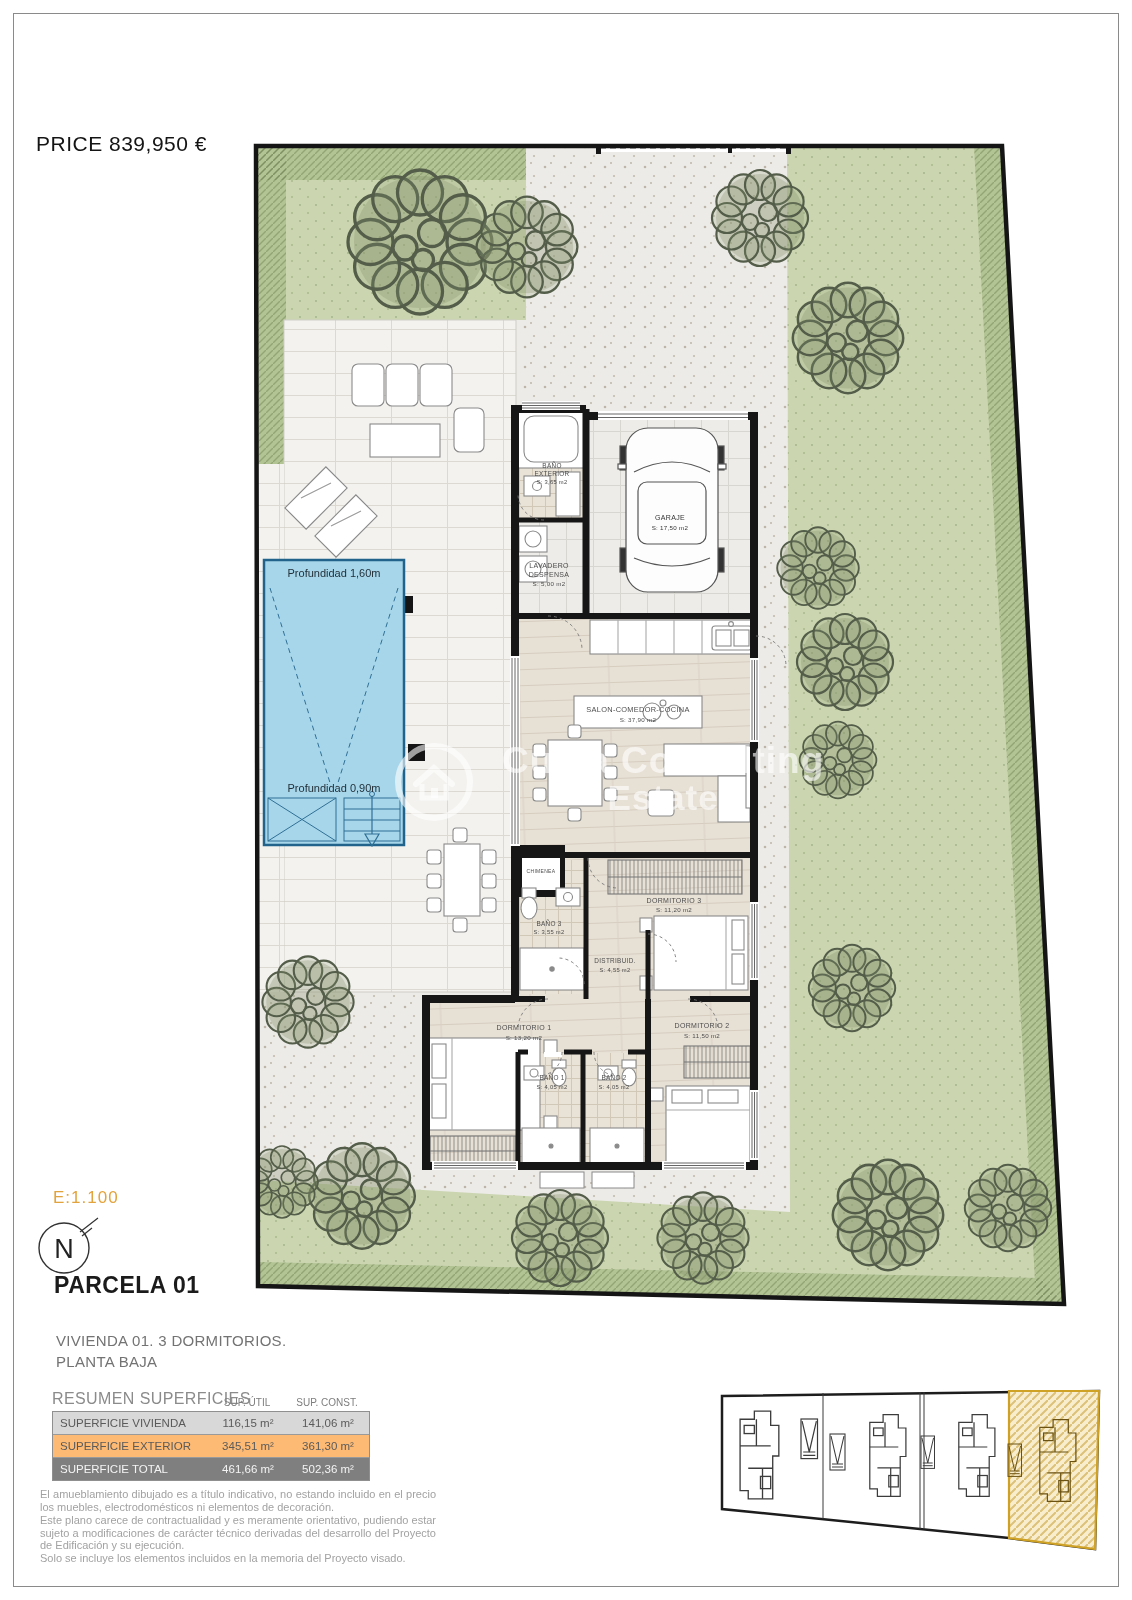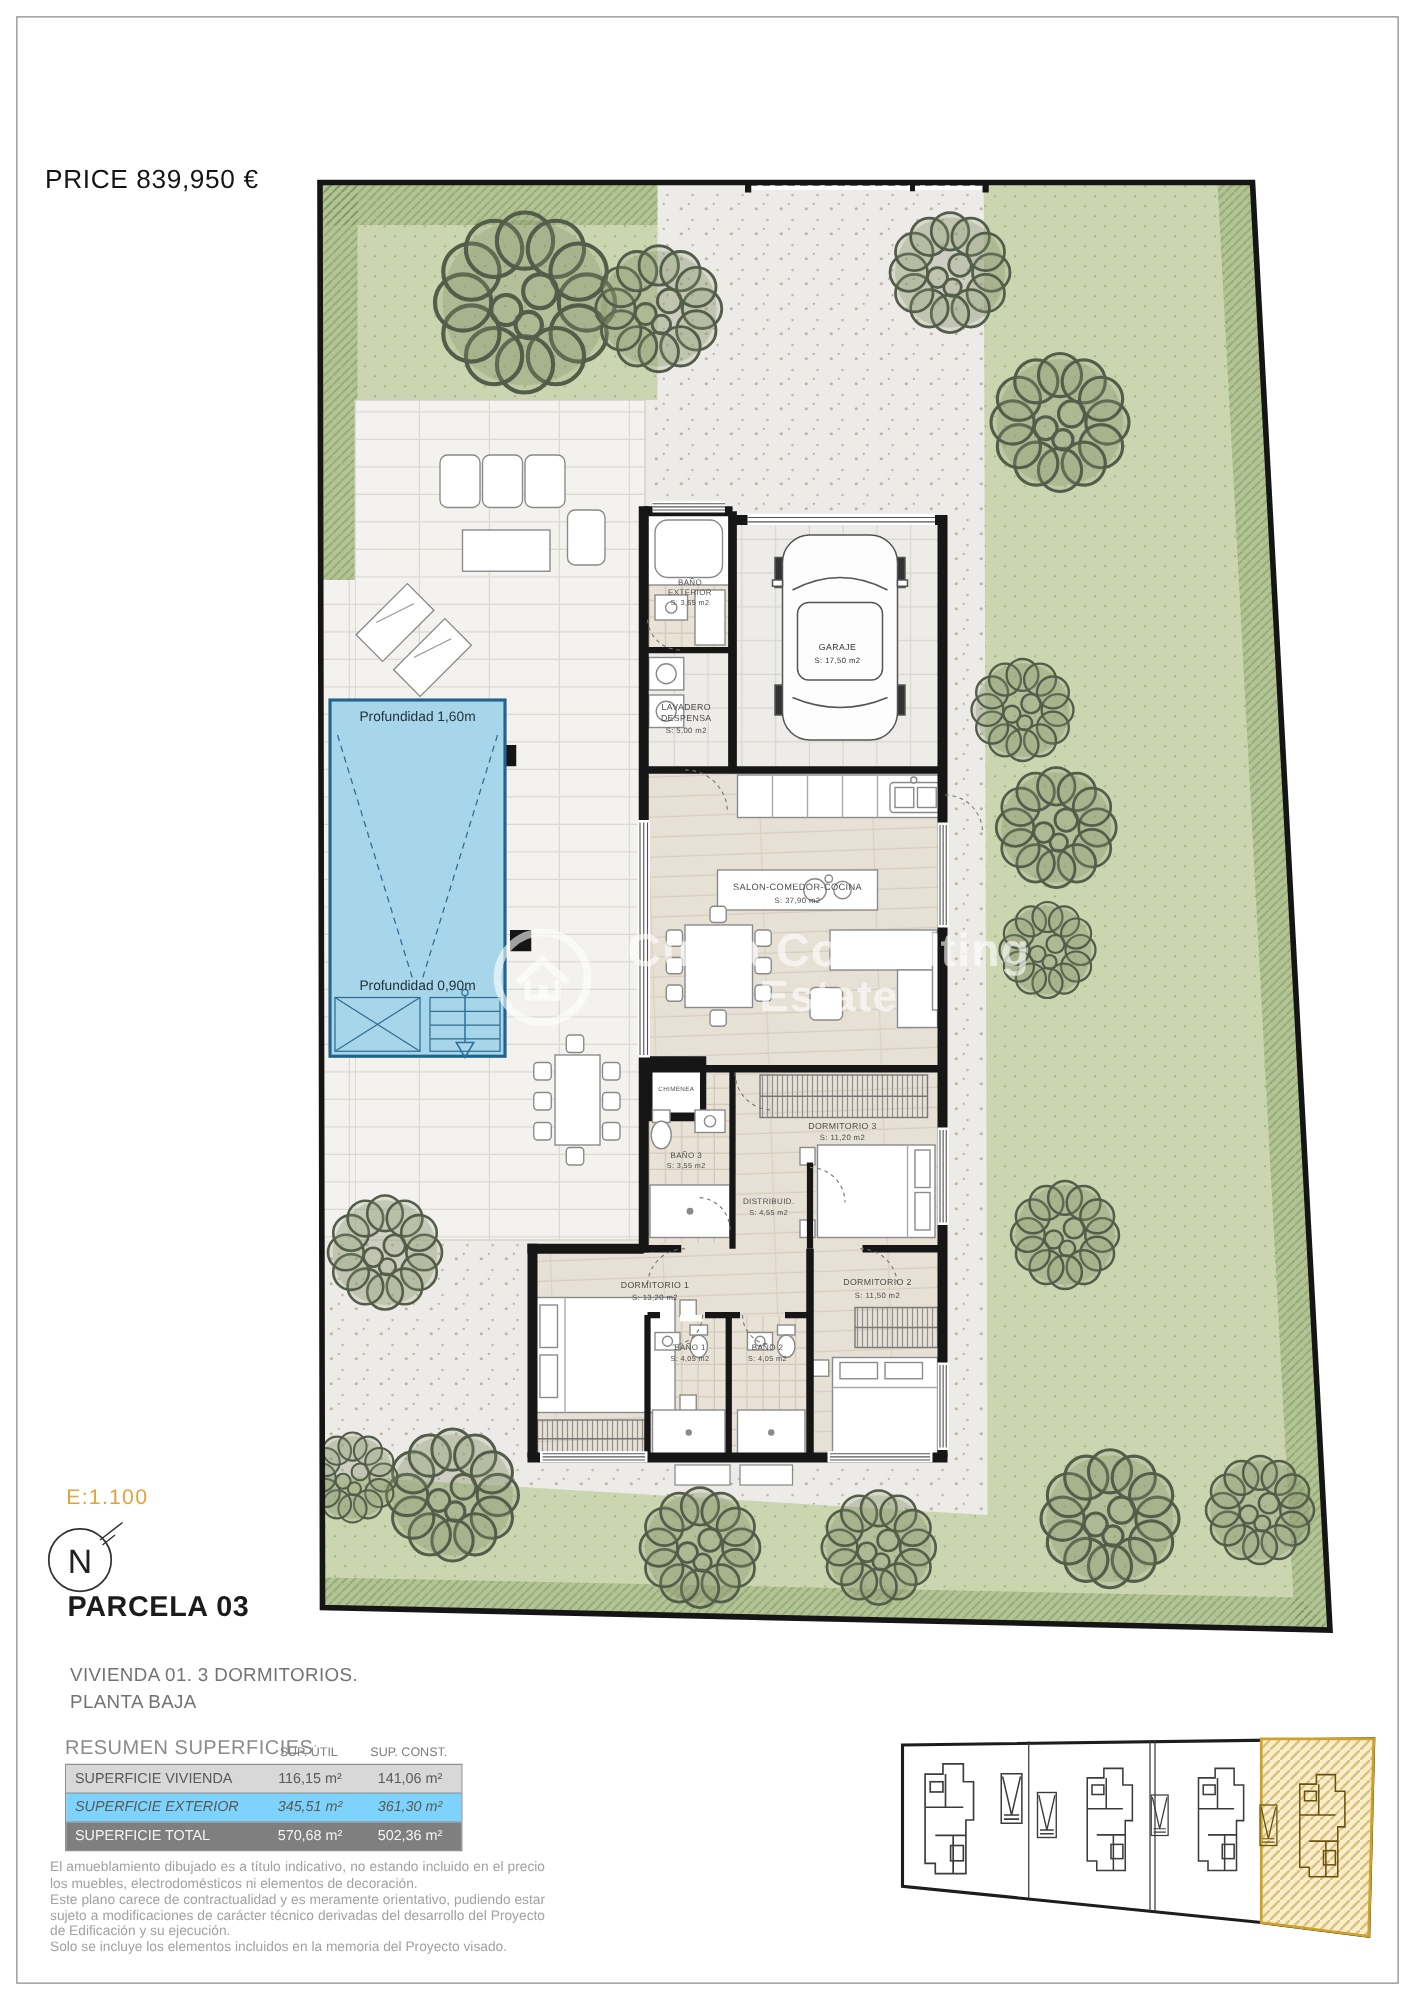--- a/index.html
+++ b/index.html
@@ -25,21 +25,21 @@
   .sum-table{position:absolute;left:52px;top:1390px;width:318px;font-size:11.5px;color:#555;}
   .sum-head{display:grid;grid-template-columns:158px 74px 86px;align-items:end;padding-bottom:3px;}
   .sum-title{font-size:16px;color:#8b8b8b;letter-spacing:.4px;white-space:nowrap;}
   .sum-col{font-size:10px;color:#7d7d7d;text-align:center;white-space:nowrap;}
   .sum-body{border:1px solid #8f8f8f;}
   .sum-row{display:grid;grid-template-columns:158px 74px 86px;height:22px;align-items:center;}
   .sum-row span{padding:0 0;white-space:nowrap;}
   .sum-row .lab{padding-left:7px;}
   .sum-row .num{text-align:center;}
   .r1{background:#d8d8d8;color:#5a5a5a;}
-  .r2{background:#7dd3fc;color:#5a5a5a;border-top:1px solid #9a9a9a;border-bottom:1px solid #9a9a9a;font-style:italic;}
+  .r2{background:#fdba74;color:#5a5a5a;border-top:1px solid #9a9a9a;border-bottom:1px solid #9a9a9a;}
   .r3{background:#7f7f7f;color:#f4f4f4;}
   
   .disclaimer{position:absolute;left:40px;top:1488px;width:396px;font-size:11px;line-height:1.17;
         color:#a2a2a2;}
   .disclaimer p{margin:0;text-align:justify;}
 </style>
 </head>
 <body>
 
 <div class="page">
@@ -438,21 +438,21 @@
       <span class="wm-l2">Estate</span>
     </div>
   </div>
 
   <div class="scale">E:1.100</div>
   <svg class="compass" width="80" height="66" viewBox="0 0 80 66">
     <circle cx="28" cy="34" r="25" fill="none" stroke="#333" stroke-width="1.4"></circle>
     <path d="M44,18 L62,4 M46,22 L56,14" stroke="#333" stroke-width="1.2" fill="none"></path>
     <text x="28" y="44" font-size="27" text-anchor="middle" fill="#222" font-family="Liberation Sans, sans-serif">N</text>
   </svg>
-  <div class="parcela">PARCELA 03</div>
+  <div class="parcela">PARCELA 01</div>
   <div class="subtitle">
     <div>VIVIENDA 01. 3 DORMITORIOS.</div>
     <div>PLANTA BAJA</div>
   </div>
 
   <div class="sum-table">
     <div class="sum-head">
       <span class="sum-title">RESUMEN SUPERFICIES</span>
       <span class="sum-col">SUP. ÚTIL</span>
       <span class="sum-col">SUP. CONST.</span>
@@ -463,21 +463,21 @@
         <span class="num">116,15 m²</span>
         <span class="num">141,06 m²</span>
       </div>
       <div class="sum-row r2">
         <span class="lab">SUPERFICIE EXTERIOR</span>
         <span class="num">345,51 m²</span>
         <span class="num">361,30 m²</span>
       </div>
       <div class="sum-row r3">
         <span class="lab">SUPERFICIE TOTAL</span>
-        <span class="num">570,68 m²</span>
+        <span class="num">461,66 m²</span>
         <span class="num">502,36 m²</span>
       </div>
     </div>
   </div>
 
   <div class="disclaimer">
     <p>El amueblamiento dibujado es a título indicativo, no estando incluido en el precio los muebles, electrodomésticos ni elementos de decoración.</p>
     <p>Este plano carece de contractualidad y es meramente orientativo, pudiendo estar sujeto a modificaciones de carácter técnico derivadas del desarrollo del Proyecto de Edificación y su ejecución.</p>
     <p>Solo se incluye los elementos incluidos en la memoria del Proyecto visado.</p>
   </div>

